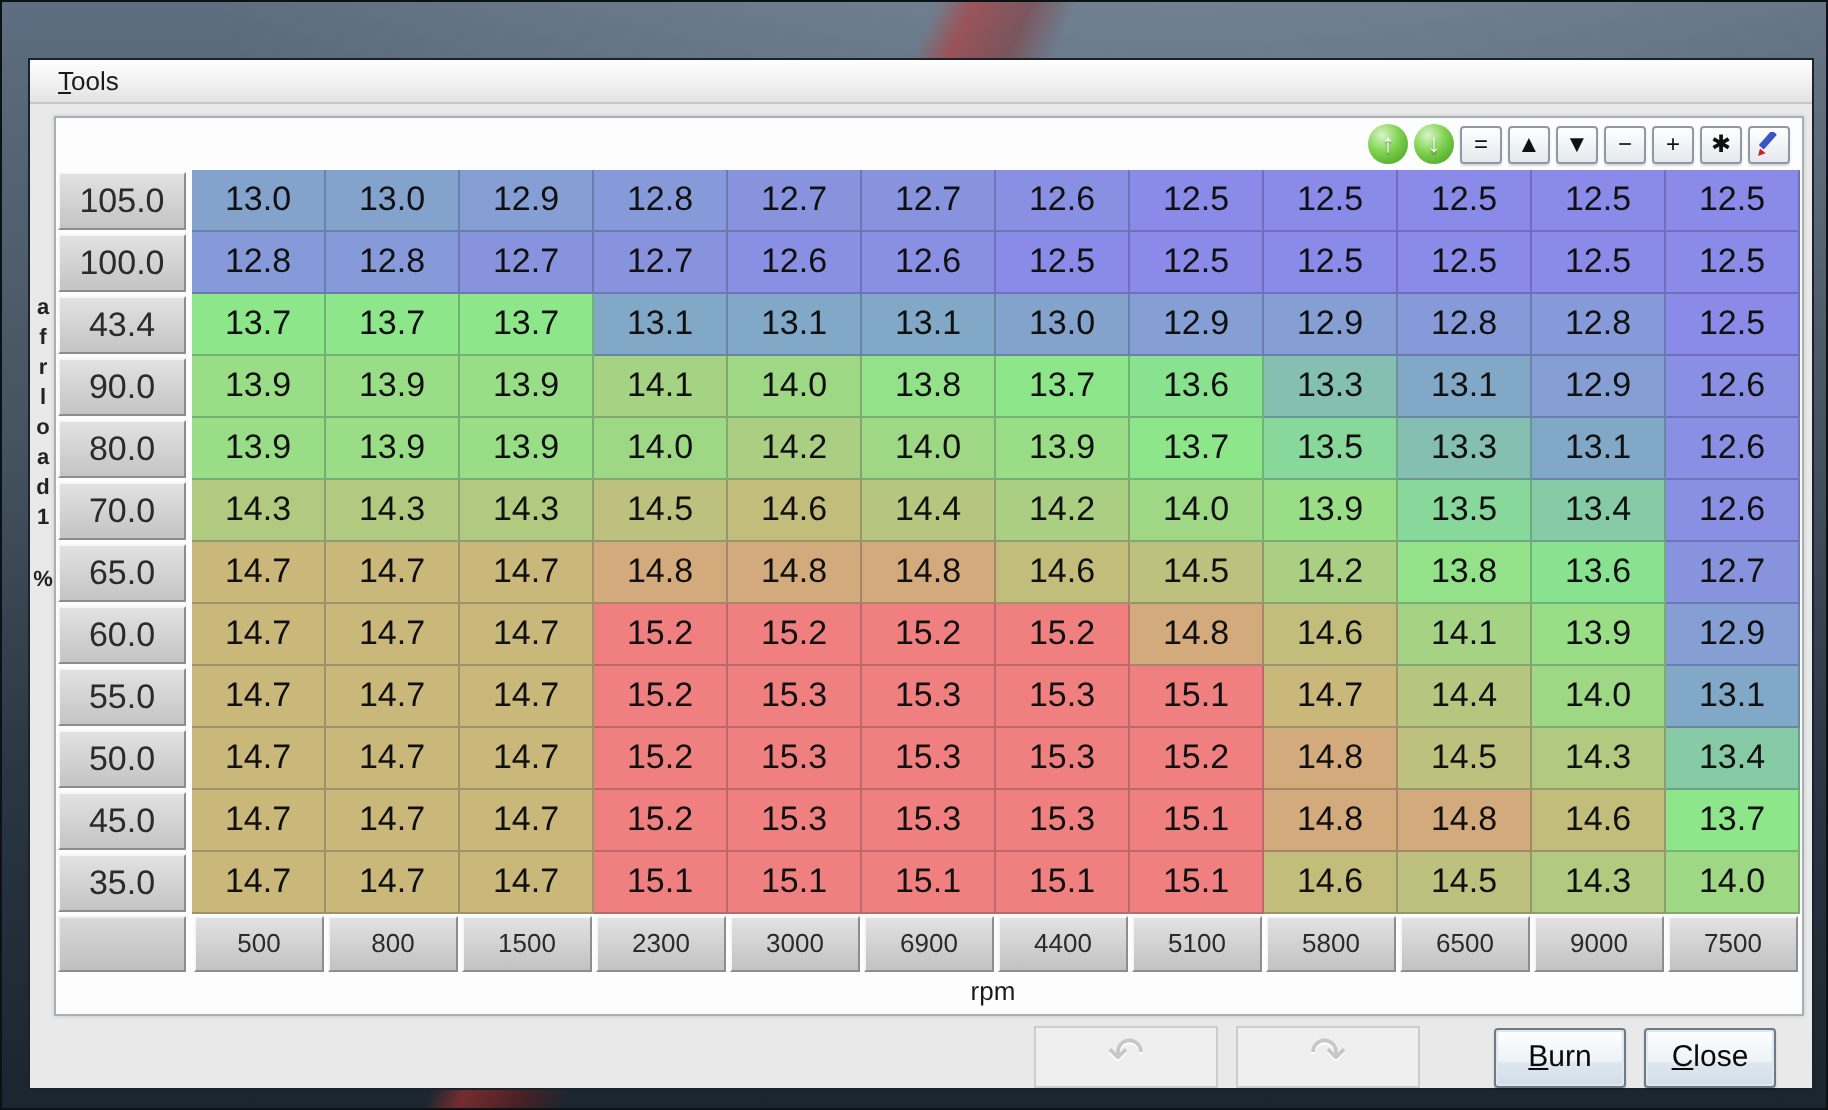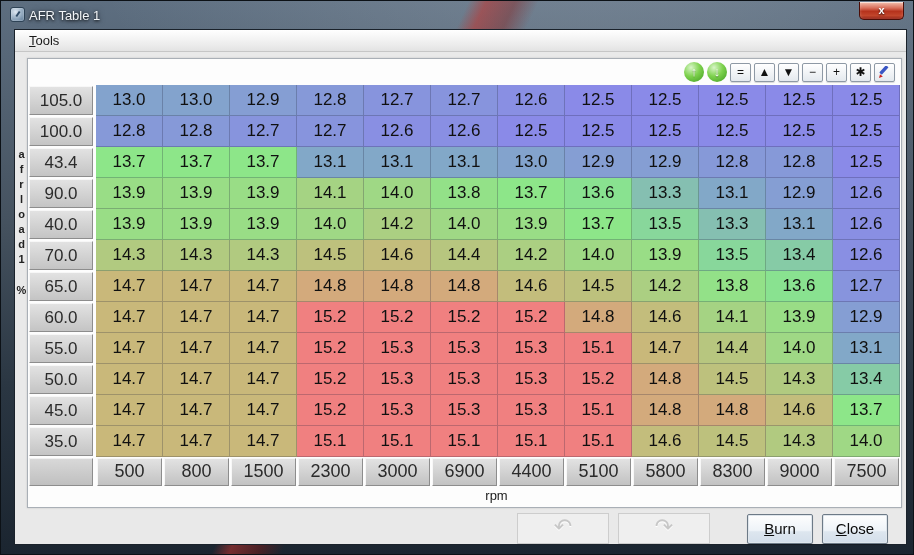--- a/index.html
+++ b/index.html
@@ -81,21 +81,21 @@
   .cell {
     width:67px; flex:none; border-right:1px solid rgba(30,30,60,.25); border-bottom:1px solid rgba(30,30,60,.25);
     font-size:17px; color:#101010; text-align:center; line-height:30px; cursor:cell;
   }
   .grid-footer { display:flex; height:30px; }
   .corner-cell { width:64px; flex:none; margin:1px 3px 1px 1px; background:linear-gradient(180deg,#d8d8d8,#c0c0c0); border:1px solid; border-color:#f0f0f0 #8d8d8d #8d8d8d #f0f0f0; }
   .col-header {
     width:65px; flex:none; margin:1px 1px;
     background:linear-gradient(180deg,#e2e2e2,#c2c2c2);
     border:1px solid; border-color:#f7f7f7 #8d8d8d #8d8d8d #f7f7f7;
-    font-size:18px; color:#2b2b2b; text-align:center; line-height:25px; cursor:pointer;
+    font-size:13px; color:#2b2b2b; text-align:center; line-height:25px; cursor:pointer;
   }
   .x-axis-label { text-align:center; padding:1px 0 4px 64px; font-size:13px; color:#1a1a1a; }
 
   
   .footer-row { display:flex; justify-content:flex-end; align-items:center; gap:9px; padding:5px 14px 0 0; }
   .big-flat-btn {
     width:92px; height:31px; background:#efefef; border:1px solid #cdcdcd;
     color:#c7c7c7; font-size:22px; line-height:26px; text-align:center;
     text-shadow:0 1px 0 #fff; cursor:default;
   }
@@ -106,25 +106,20 @@
     border:1px solid #6d7a87; border-radius:2px; box-shadow:0 0 0 1px #dfe6ec inset, 0 1px 1px rgba(0,0,0,.2);
     font-size:15px; color:#0a0a0a; cursor:pointer;
   }
   .win-btn::first-letter { text-decoration:underline; }
 </style>
 </head>
 <body>
 
 <div class="window">
 
-  <div class="titlebar">
-    <span class="app-icon"></span>
-    <span class="title-text">AFR Table 1</span>
-    <div class="close-btn">x</div>
-  </div>
 
   <div class="body">
 
     <div class="menubar">
       <span class="menu-item">Tools</span>
     </div>
 
     <div class="content">
 
       <div class="y-axis">
@@ -206,21 +201,21 @@
               <div class="cell" style="background: rgb(159, 216, 133);">14.0</div>
               <div class="cell" style="background: rgb(147, 225, 136);">13.8</div>
               <div class="cell" style="background: rgb(141, 230, 137);">13.7</div>
               <div class="cell" style="background: rgb(137, 226, 144);">13.6</div>
               <div class="cell" style="background: rgb(133, 191, 177);">13.3</div>
               <div class="cell" style="background: rgb(130, 168, 200);">13.1</div>
               <div class="cell" style="background: rgb(133, 158, 211);">12.9</div>
               <div class="cell" style="background: rgb(137, 143, 227);">12.6</div>
             </div>
             <div class="grid-row">
-              <div class="row-header">40.0</div>
+              <div class="row-header">80.0</div>
               <div class="cell" style="background: rgb(153, 221, 134);">13.9</div>
               <div class="cell" style="background: rgb(153, 221, 134);">13.9</div>
               <div class="cell" style="background: rgb(153, 221, 134);">13.9</div>
               <div class="cell" style="background: rgb(159, 216, 133);">14.0</div>
               <div class="cell" style="background: rgb(171, 207, 130);">14.2</div>
               <div class="cell" style="background: rgb(159, 216, 133);">14.0</div>
               <div class="cell" style="background: rgb(153, 221, 134);">13.9</div>
               <div class="cell" style="background: rgb(141, 230, 137);">13.7</div>
               <div class="cell" style="background: rgb(136, 215, 155);">13.5</div>
               <div class="cell" style="background: rgb(133, 191, 177);">13.3</div>
@@ -336,21 +331,21 @@
               <div class="corner-cell"></div>
               <div class="col-header">500</div>
               <div class="col-header">800</div>
               <div class="col-header">1500</div>
               <div class="col-header">2300</div>
               <div class="col-header">3000</div>
               <div class="col-header">6900</div>
               <div class="col-header">4400</div>
               <div class="col-header">5100</div>
               <div class="col-header">5800</div>
-              <div class="col-header">8300</div>
+              <div class="col-header">6500</div>
               <div class="col-header">9000</div>
               <div class="col-header">7500</div>
             </div>
           </div>
 
         <div class="x-axis-label">rpm</div>
       </div>
 
       <div class="footer-row">
         <div class="big-flat-btn">↶</div>

